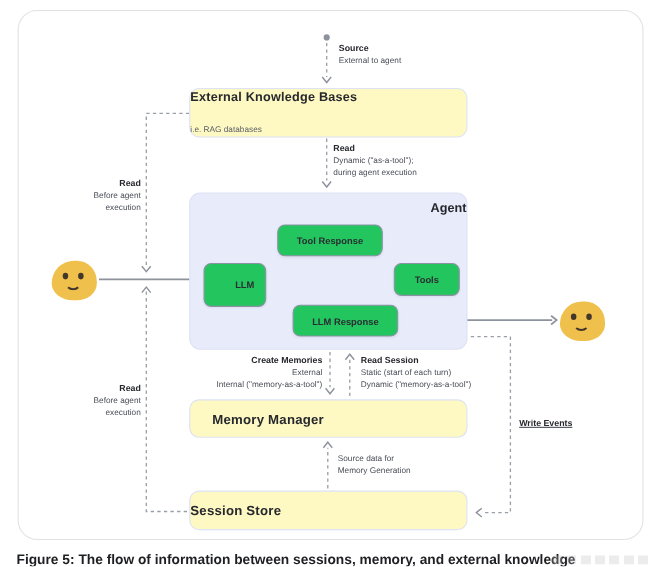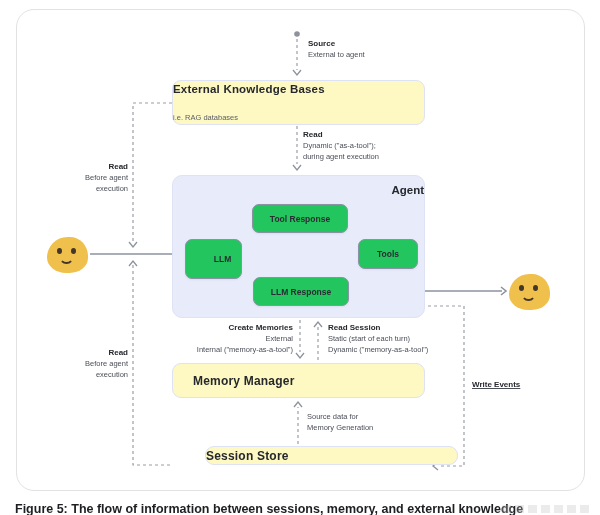--- a/index.html
+++ b/index.html
@@ -131,28 +131,28 @@
   <div class="bigbox" style="left:172px; top:80px; width:253px; height:45px;">
     <div class="t">External Knowledge Bases</div>
     <div class="s">i.e. RAG databases</div>
   </div>
 
   <div class="agentbox">
     <div class="agent-title">Agent</div>
     <div class="node" style="left:79px; top:28px; width:96px; height:29px;">Tool Response</div>
     <div class="node" style="left:12px; top:63px; width:57px; height:40px;padding-left:18px;">LLM</div>
     <div class="node" style="left:185px; top:63px; width:60px; height:30px;">Tools</div>
-    <div class="node" style="left:80px; top:101px; width:96px; height:29px;">LLM Response</div>
+    <div class="node" style="left:93px; top:101px; width:96px; height:29px;">LLM Response</div>
   </div>
 
   <div class="bigbox" style="left:172px; top:363px; width:253px; height:35px;padding-left:20px;">
     <div class="t" style="font-size:12px;">Memory Manager</div>
   </div>
 
-  <div class="bigbox" style="left:172px; top:446px; width:253px; height:19px;margin-left:33px;">
+  <div class="bigbox" style="left:172px; top:446px; width:253px; height:36px;">
     <div class="t" style="font-size:12px;">Session Store</div>
   </div>
 
   <div class="ann" style="left:308px; top:38px;">
     <div class="h">Source</div>
     <div>External to agent</div>
   </div>
 
   <div class="ann" style="left:303px; top:129px;">
     <div class="h">Read</div>

